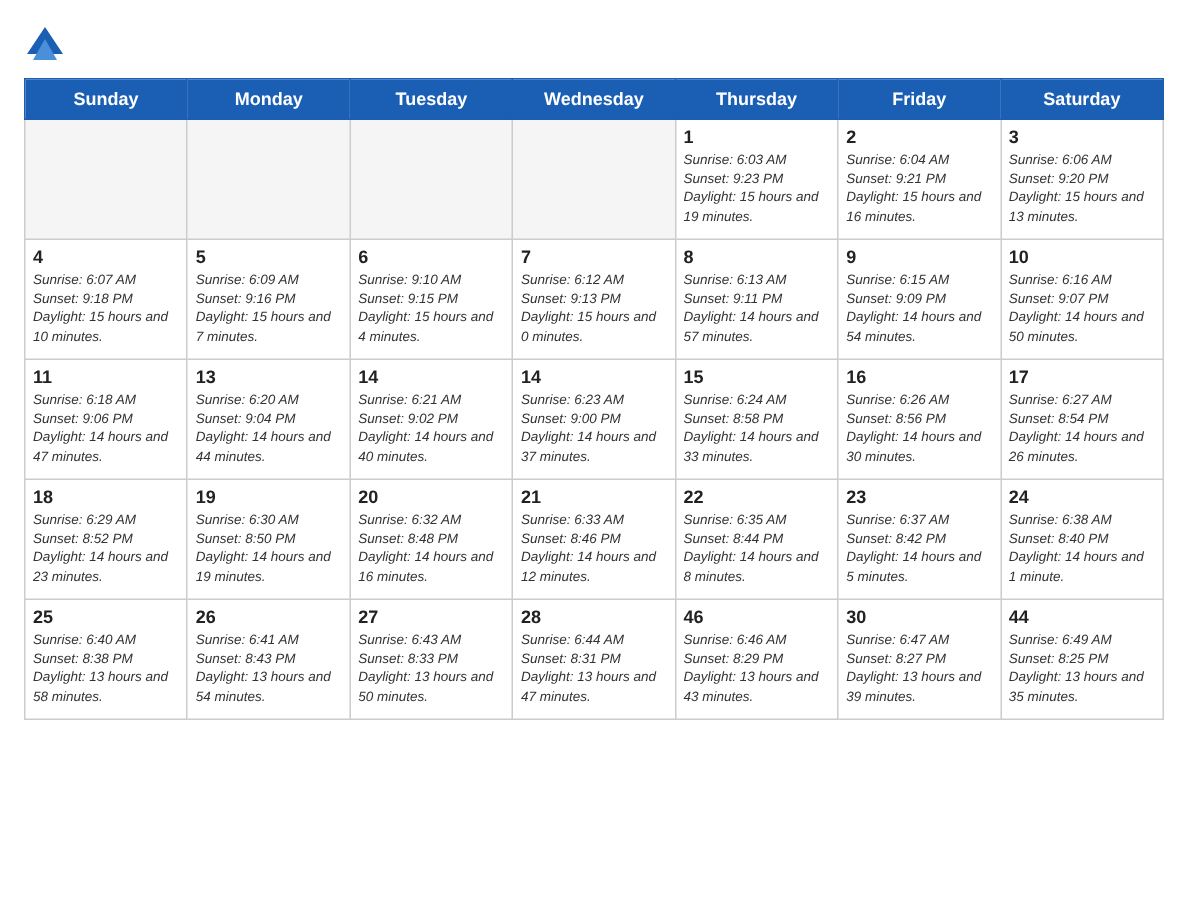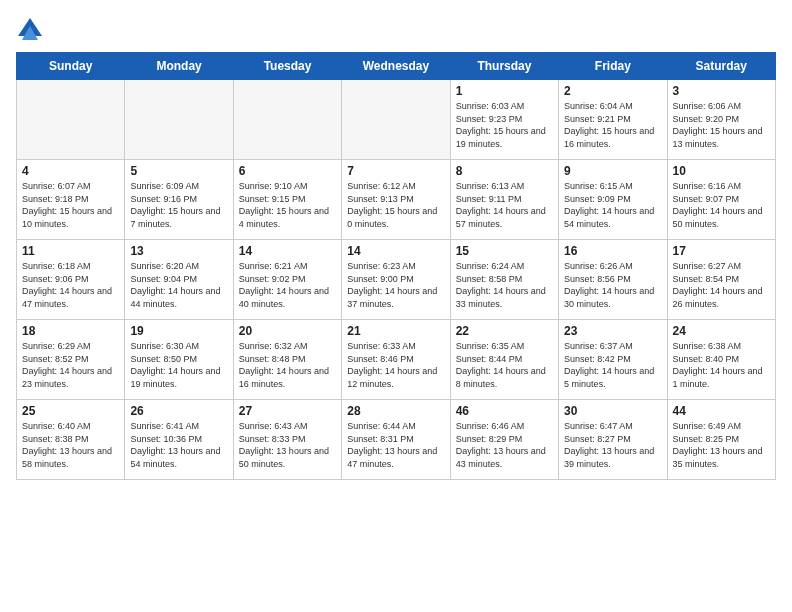--- a/index.html
+++ b/index.html
@@ -87,20 +87,21 @@
       font-size: 12px;
       font-weight: bold;
       color: #222;
       display: block;
       margin-bottom: 2px;
     }
     .day-info {
       font-size: 9px;
       color: #333;
       line-height: 1.4;
+      font-style: italic;
     }
   </style>
 </head>
 <body>
 
 <div class="page">
   <div class="header">
     <div class="logo">
 
       <svg class="logo-icon" viewBox="0 0 28 28" xmlns="http://www.w3.org/2000/svg">
@@ -316,21 +317,21 @@
           <td>
             <span class="day-number">25</span>
             <div class="day-info">Sunrise: 6:40 AM
 Sunset: 8:38 PM
 Daylight: 13 hours
 and 58 minutes.</div>
           </td>
           <td>
             <span class="day-number">26</span>
             <div class="day-info">Sunrise: 6:41 AM
-Sunset: 10:36 PM
+Sunset: 8:43 PM
 Daylight: 13 hours
 and 54 minutes.</div>
           </td>
           <td>
             <span class="day-number">27</span>
             <div class="day-info">Sunrise: 6:43 AM
 Sunset: 8:33 PM
 Daylight: 13 hours
 and 50 minutes.</div>
           </td>

